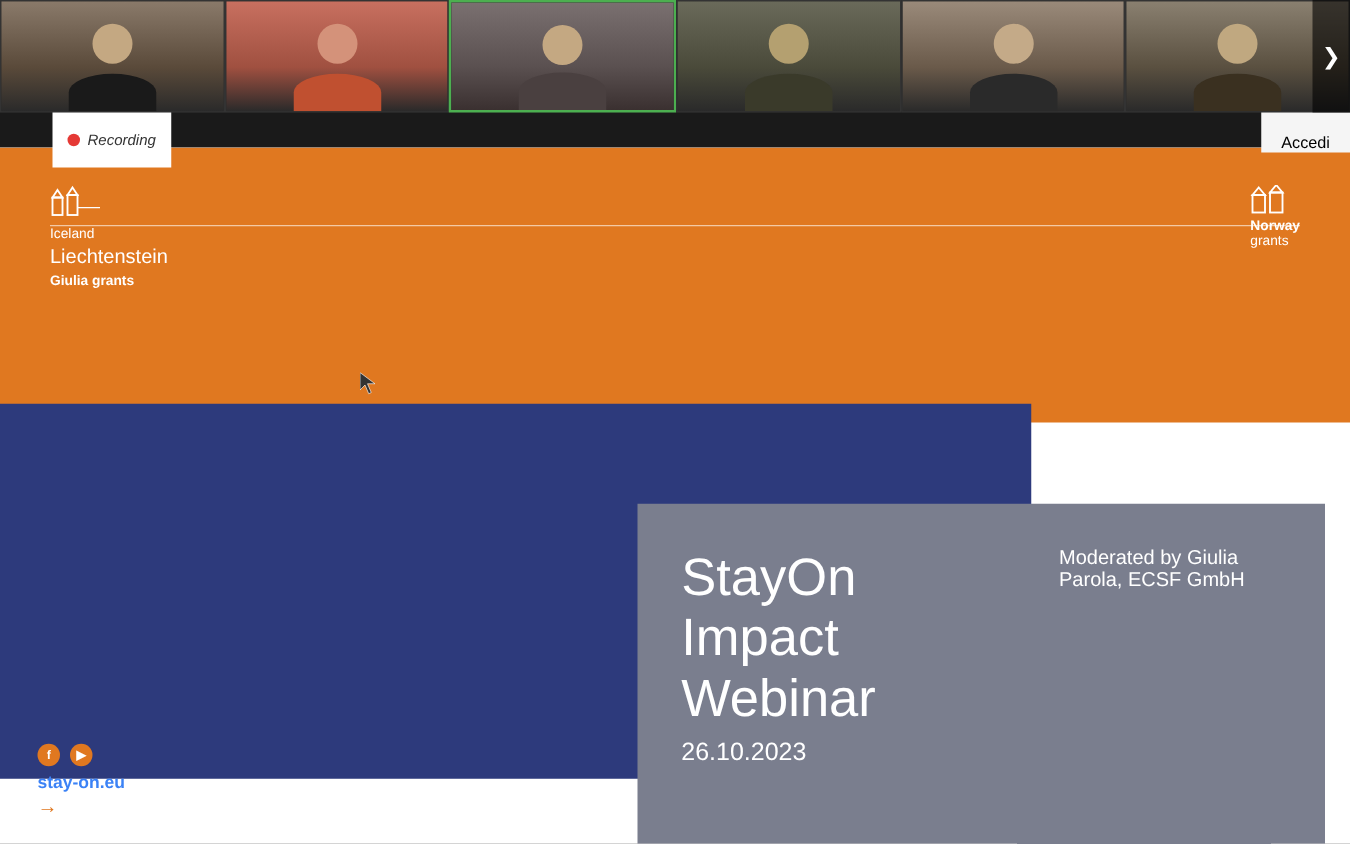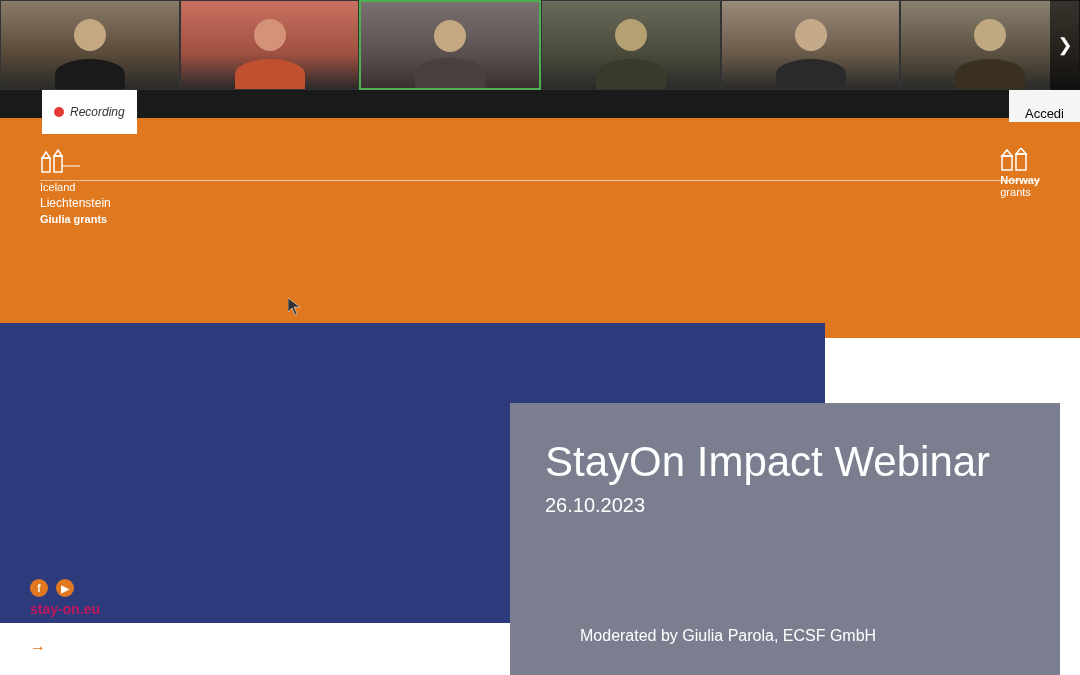--- a/index.html
+++ b/index.html
@@ -199,21 +199,21 @@
     
     .gray-panel {
       position: absolute;
       top: 285px;
       left: 510px;
       width: 550px;
       height: 272px;
       background: #7a7e8e;
       padding: 35px 35px 30px 35px;
       display: flex;
-      flex-direction: column;
+      flex-direction: row;
       justify-content: space-between;
     }
 
     .webinar-title {
       font-size: 42px;
       color: white;
       font-weight: 400;
       line-height: 1.15;
       margin-bottom: 8px;
     }
@@ -252,25 +252,25 @@
       border-radius: 50%;
       display: flex;
       align-items: center;
       justify-content: center;
       color: white;
       font-size: 10px;
       font-weight: bold;
     }
 
     .website-link {
-      color: #be185d;
+      color: #3b82f6;
       font-size: 14px;
       font-weight: bold;
       display: block;
-      margin-bottom: 20px;
+      margin-bottom: 4px;
     }
 
     .arrow-icon {
       color: #e07820;
       font-size: 16px;
     }
 
     
     .cursor {
       position: absolute;
@@ -336,21 +336,21 @@
     <div class="left-logo-icons">
       <svg width="40" height="28" viewBox="0 0 40 28">
         <rect x="2" y="10" width="8" height="14" fill="none" stroke="white" stroke-width="1.5"></rect>
         <polygon points="6,4 10,10 2,10" fill="none" stroke="white" stroke-width="1.5"></polygon>
         <rect x="14" y="8" width="8" height="16" fill="none" stroke="white" stroke-width="1.5"></rect>
         <polygon points="18,2 22,8 14,8" fill="none" stroke="white" stroke-width="1.5"></polygon>
         <line x1="22" y1="18" x2="40" y2="18" stroke="white" stroke-width="1"></line>
       </svg>
     </div>
     <div style="color:white;font-size:11px;">Iceland</div>
-    <div style="color:white;font-size:12px;">Liechtenstein</div>
+    <div style="color:white;font-size:16px;">Liechtenstein</div>
     <div style="color:white;font-size:11px;font-weight:bold;">Giulia grants</div>
   </div>
 
   <div class="right-logo">
     <svg width="30" height="24" viewBox="0 0 30 24">
       <rect x="2" y="8" width="10" height="14" fill="none" stroke="white" stroke-width="1.5"></rect>
       <polygon points="7,2 12,8 2,8" fill="none" stroke="white" stroke-width="1.5"></polygon>
       <rect x="16" y="6" width="10" height="16" fill="none" stroke="white" stroke-width="1.5"></rect>
       <polygon points="21,0 26,6 16,6" fill="none" stroke="white" stroke-width="1.5"></polygon>
     </svg>

